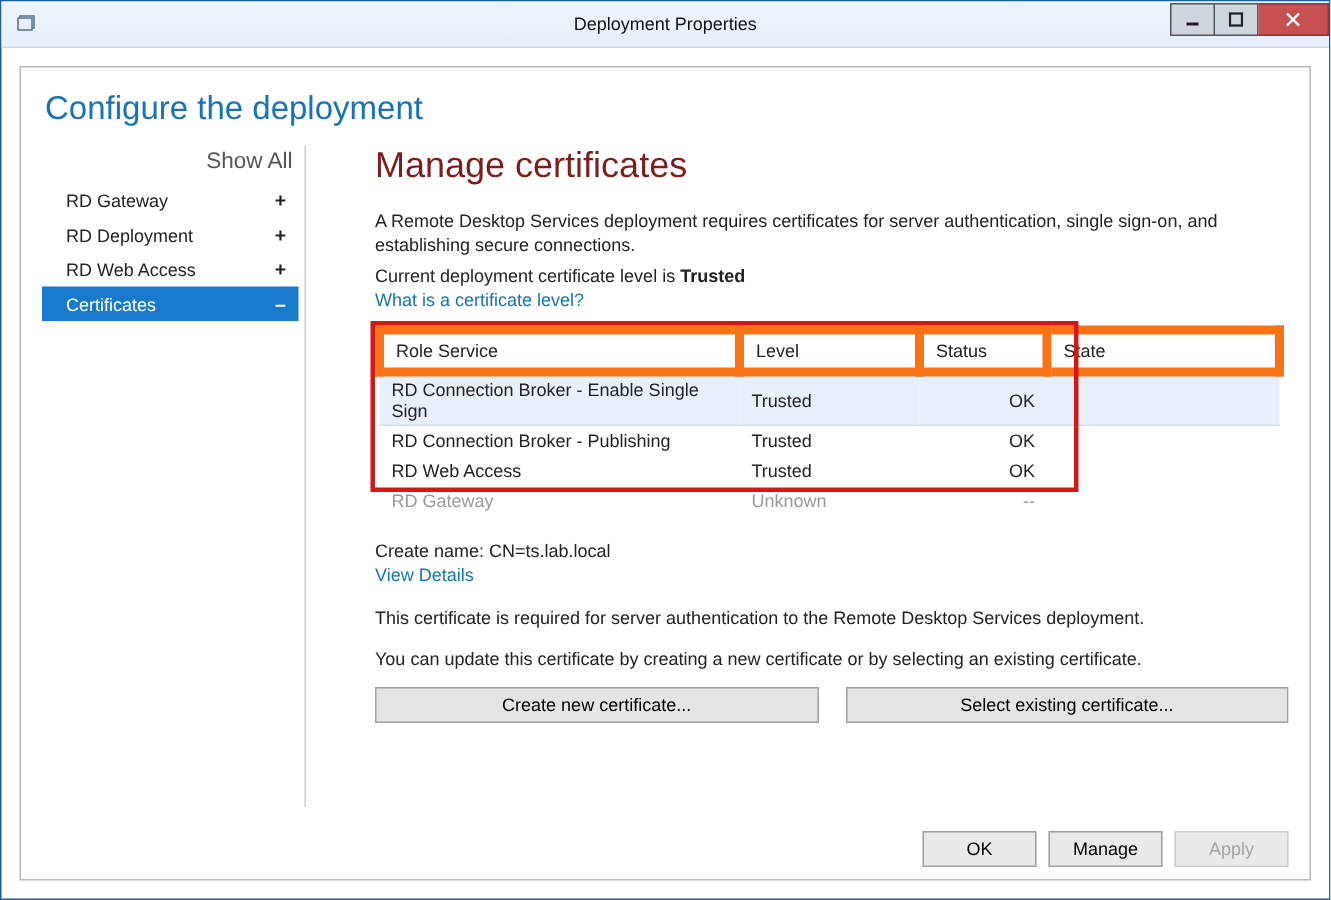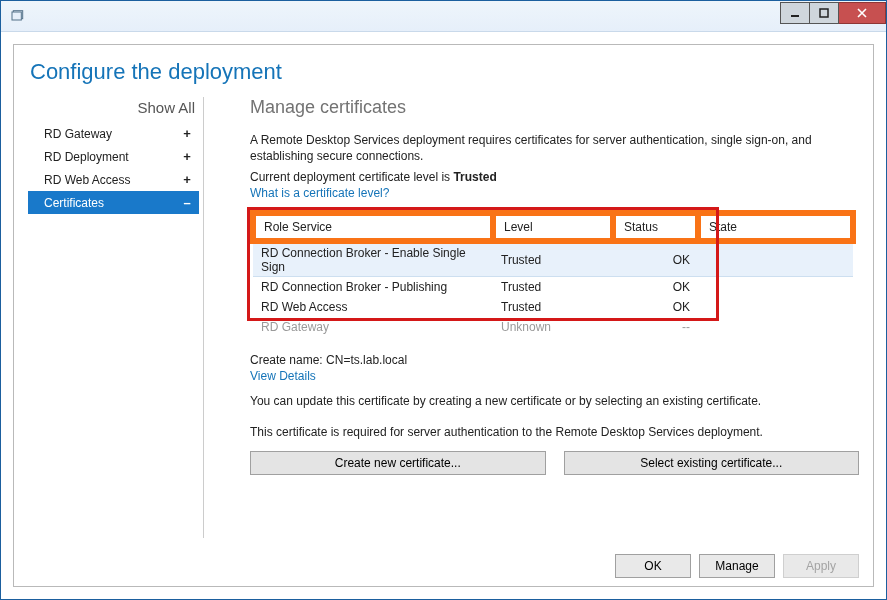--- a/index.html
+++ b/index.html
@@ -139,23 +139,23 @@
   .nav-item.selected {
     background: #1979ca;
     color: #fff;
   }
   .main {
     flex: 1;
     padding-left: 46px;
     overflow: auto;
   }
   .section-title {
-    font-size: 18px;
+    font-size: 24px;
     font-weight: 300;
-    color: #737373;
+    color: #7f1d1d;
     margin: 0 0 14px 0;
   }
   .intro {
     font-size: 12px;
     color: #222;
     margin-bottom: 6px;
     max-width: 600px;
     line-height: 1.35;
   }
   .curr-level {
@@ -259,20 +259,21 @@
 
 <div class="window">
 
   <div class="titlebar">
     <div class="app-icon">
       <svg viewBox="0 0 24 24" width="16" height="16" fill="none" stroke="#5c788f" stroke-width="1.6">
         <rect x="5" y="4" width="14" height="12"></rect>
         <rect x="3" y="6" width="14" height="12" fill="#e6effa"></rect>
       </svg>
     </div>
+    <div class="titlebar-title">Deployment Properties</div>
     <div class="win-controls">
       <div class="win-btn min">
         <svg viewBox="0 0 10 10">
             <rect x="1" y="7" width="8" height="2" fill="#222"></rect>
           </svg>
       </div>
       <div class="win-btn max">
         <svg viewBox="0 0 10 10">
             <rect x="1" y="1" width="8" height="8" fill="none" stroke="#222" stroke-width="1.5"></rect>
           </svg>
@@ -366,22 +367,22 @@
               </tbody>
             </table>
           </div>
 
           <div class="after-table">
             <div class="subject">
               <span>Create name: </span><span>CN=ts.lab.local</span>
             </div>
             <div class="link" style="margin-top:2px;">View Details</div>
 
+            <div class="desc-block">This certificate is required for server authentication to the Remote Desktop Services deployment.</div>
             <div class="desc-block" style="margin-top:10px;">You can update this certificate by creating a new certificate or by selecting an existing certificate.</div>
-            <div class="desc-block">This certificate is required for server authentication to the Remote Desktop Services deployment.</div>
 
             <div class="button-row">
               <button class="wide-btn">Create new certificate...</button>
               <button class="wide-btn">Select existing certificate...</button>
             </div>
           </div>
         </div>
       </div>
 
       <div class="footer">

